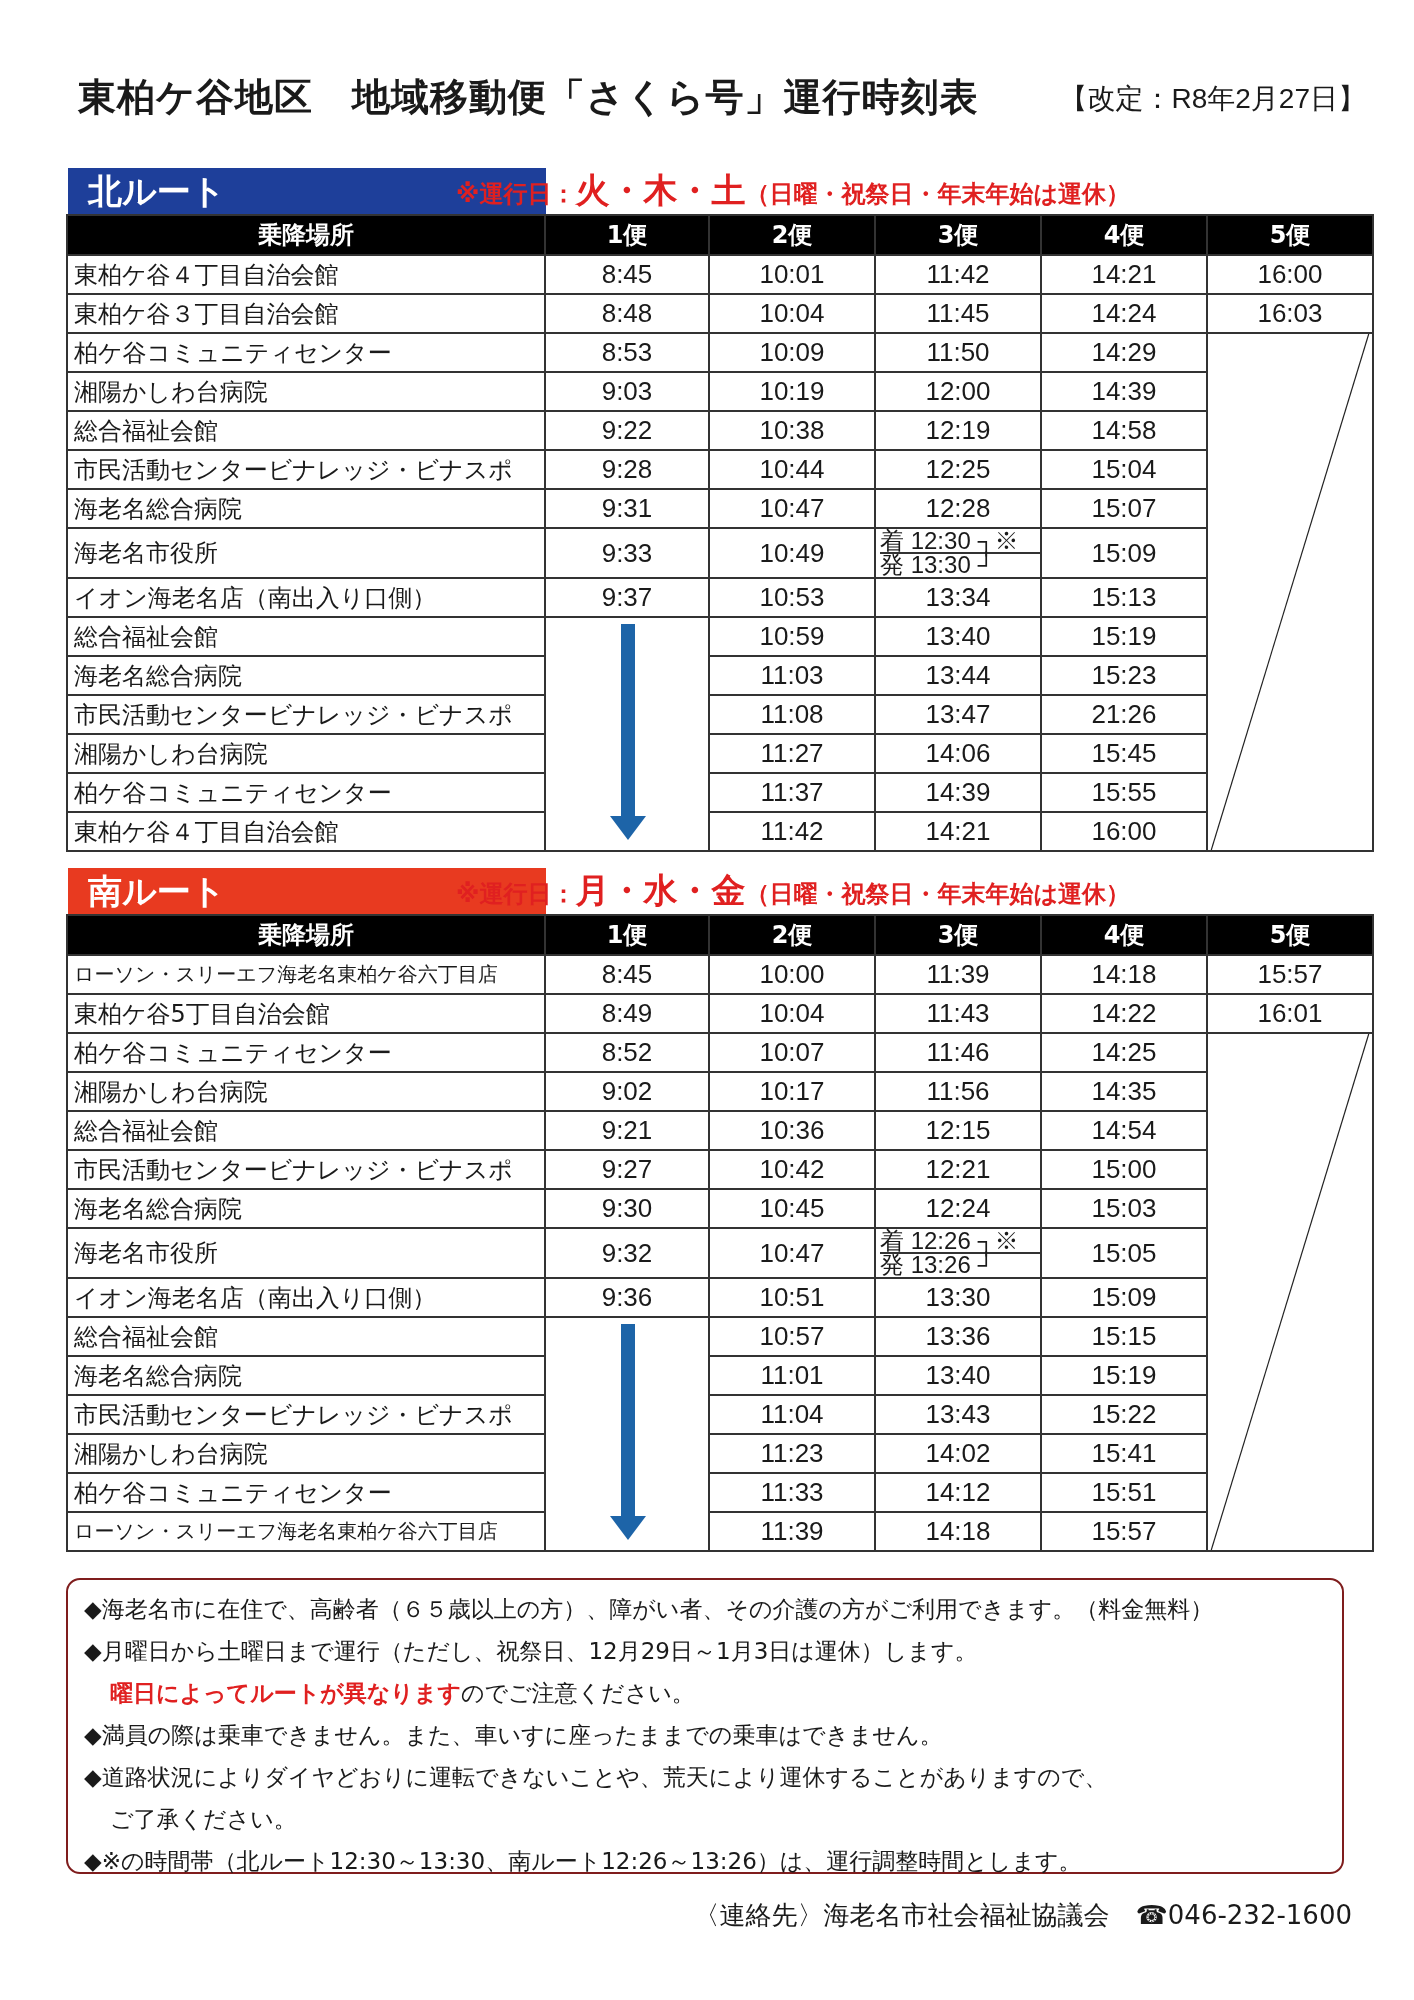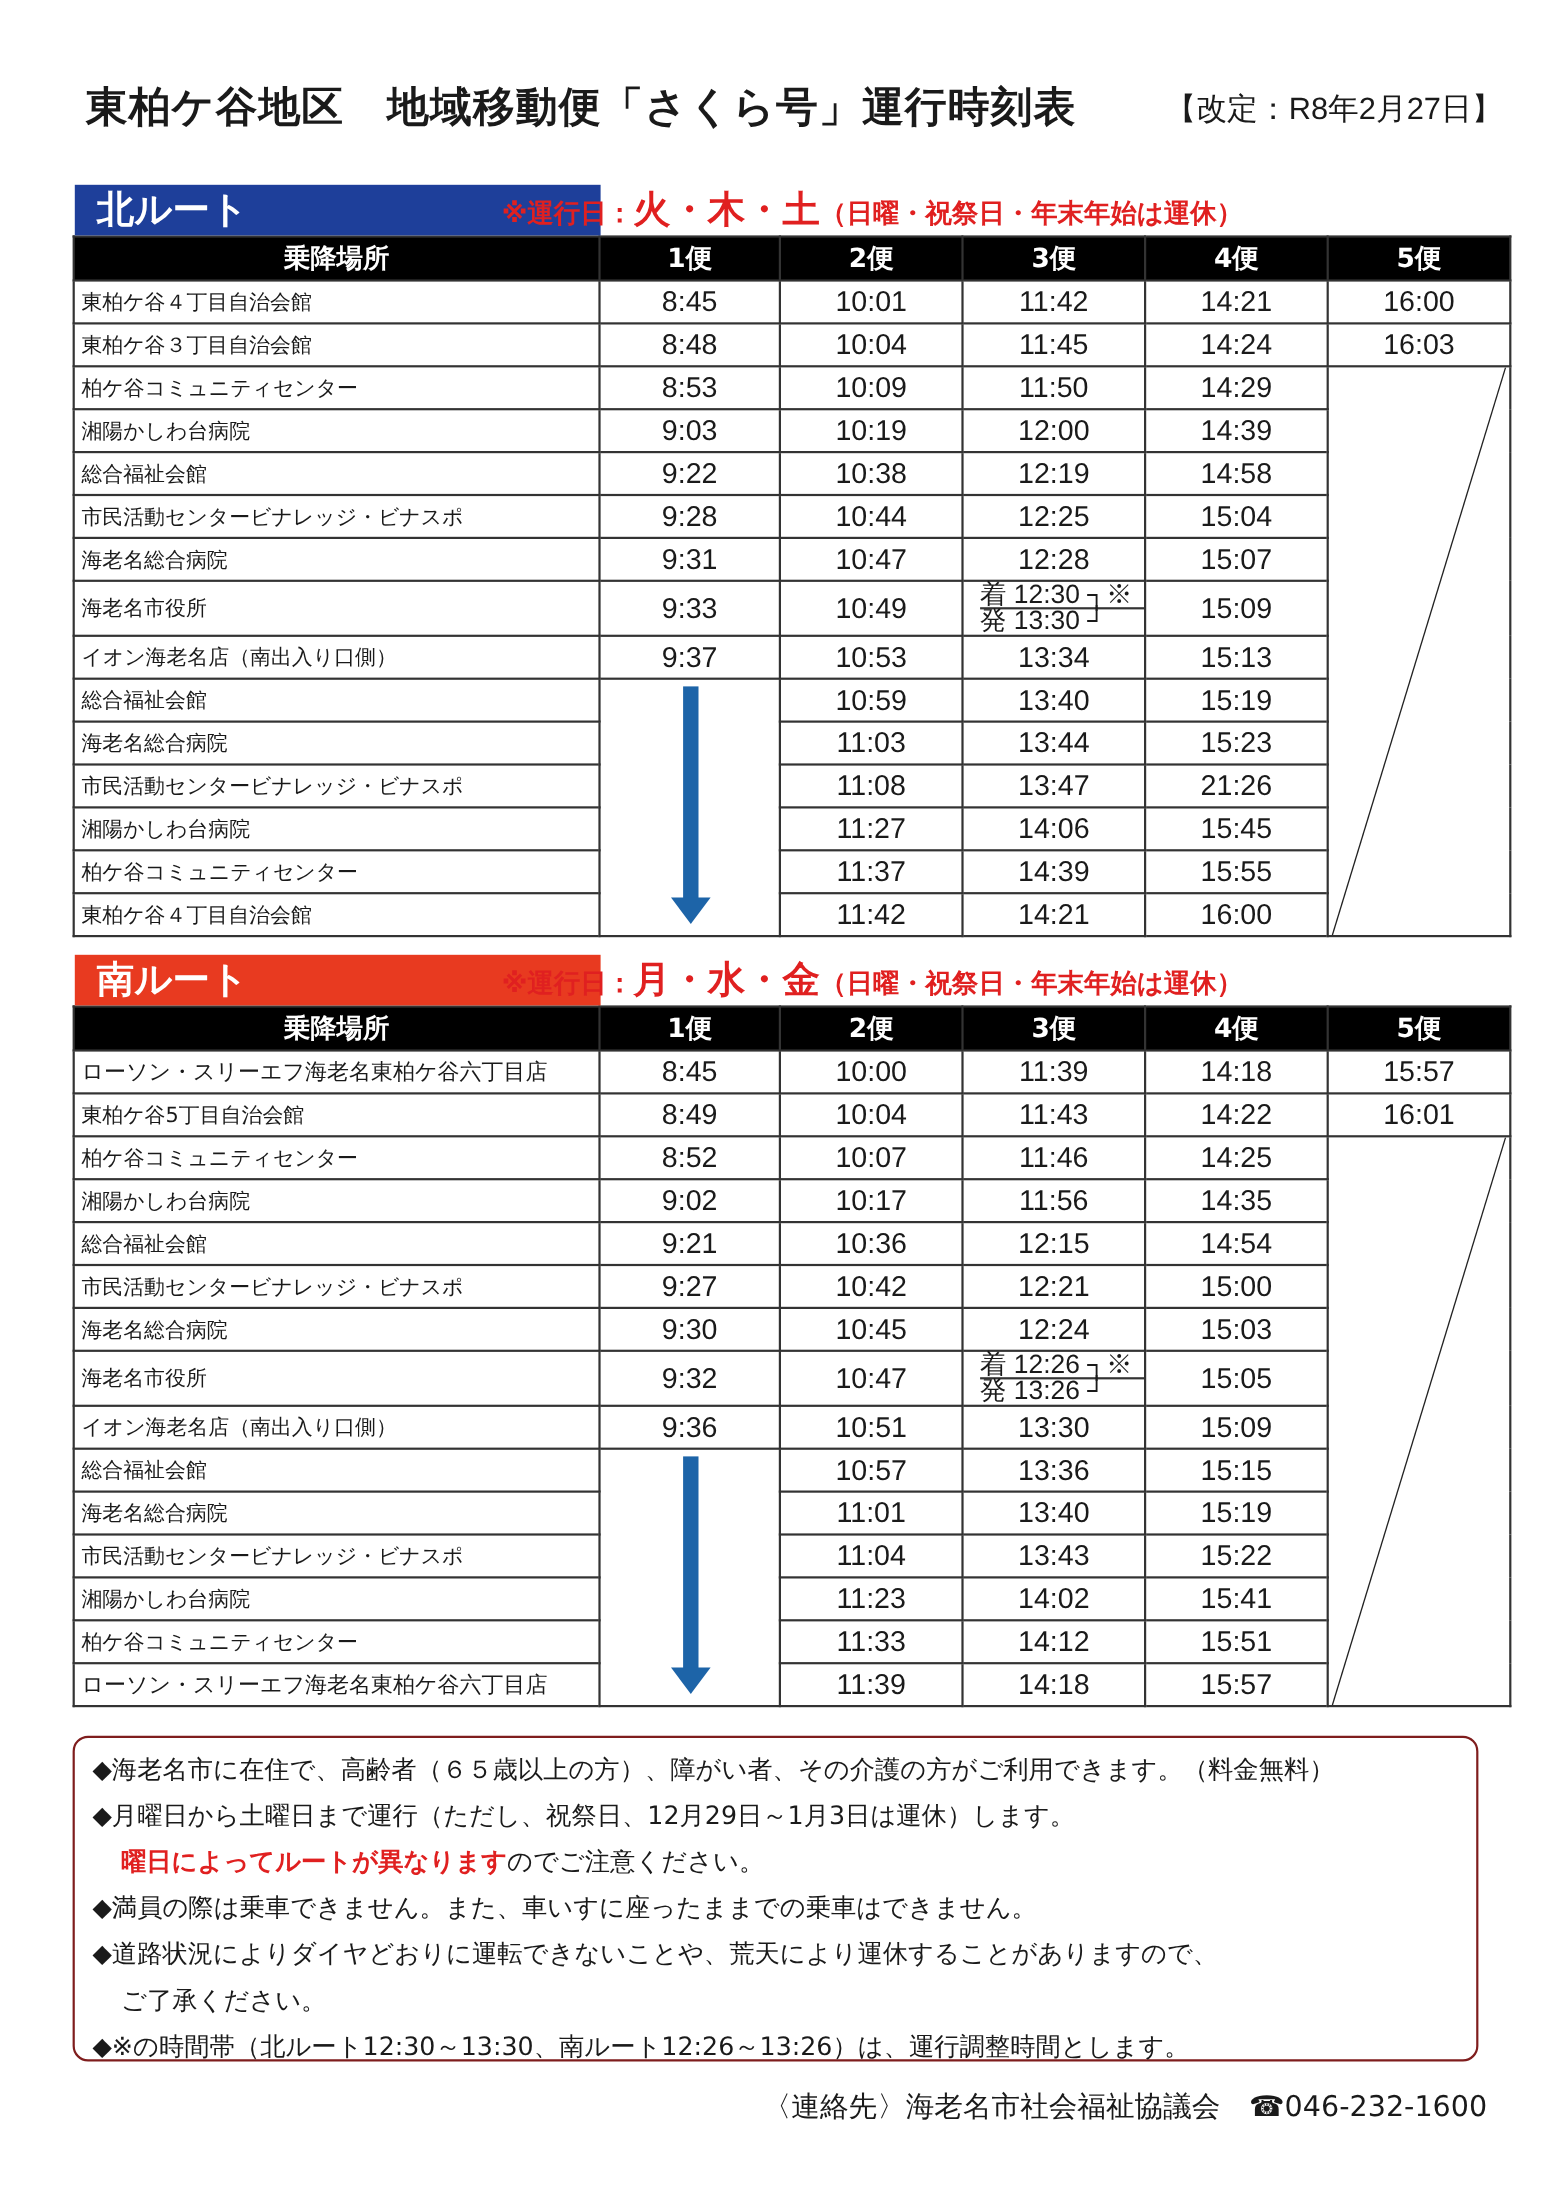--- a/index.html
+++ b/index.html
@@ -9,24 +9,24 @@
   .route-block{position:absolute;left:66px;width:1064px;}
   .route-head{position:relative;height:46px;}
   .banner{position:absolute;left:2px;top:0;width:478px;height:46px;color:#fff;font-size:34px;font-weight:bold;padding-left:20px;box-sizing:border-box;line-height:46px;}
   .banner.north{background:#1e3f9a;}
   .banner.south{background:#e83a20;}
   .days{position:absolute;right:0;bottom:0;color:#e02020;font-weight:bold;font-size:24px;white-space:nowrap;}
   .days .big{font-size:34px;}
   table{border-collapse:collapse;width:1306px;table-layout:fixed;}
   th{background:#000000;color:#fff;font-size:24px;height:36px;border:2px solid #333;font-weight:bold;}
   td{border:2px solid #333;height:37px;font-size:26px;padding:0;text-align:center;font-family:"Liberation Sans",sans-serif;}
-  td.stop{text-align:left;padding-left:6px;font-family:"DejaVu Sans",sans-serif;font-size:19px;white-space:nowrap;overflow:hidden;}
+  td.stop{text-align:left;padding-left:6px;font-family:"DejaVu Sans",sans-serif;font-size:24px;white-space:nowrap;overflow:hidden;}
   td.stop.small{font-size:20px;margin-top:44px;}
   tr.tall td{height:48px;}
-  .split{display:flex;flex-direction:column;font-size:24px;line-height:22px;text-align:left;padding-left:4px;margin-left:11px;}
+  .split{display:flex;flex-direction:column;font-size:24px;line-height:22px;text-align:left;padding-left:4px;}
   .split span{display:block;}
   .split .top{border-bottom:2px solid #333;}
   .arrow{position:absolute;width:14px;background:#1d64a8;}
   .arrow:after{content:"";position:absolute;left:-11px;bottom:-22px;border-left:18px solid transparent;border-right:18px solid transparent;border-top:24px solid #1d64a8;}
   .notes{position:absolute;left:66px;top:1578px;width:1278px;height:296px;border:2px solid #7f1d1d;border-radius:14px;padding:8px 16px;box-sizing:border-box;font-size:23px;line-height:42px;}
   .notes .red{color:#e02020;font-weight:bold;}
   .notes .indent{padding-left:26px;}
   .contact{position:absolute;right:62px;top:1898px;font-size:26px;}
 </style>
 </head>

